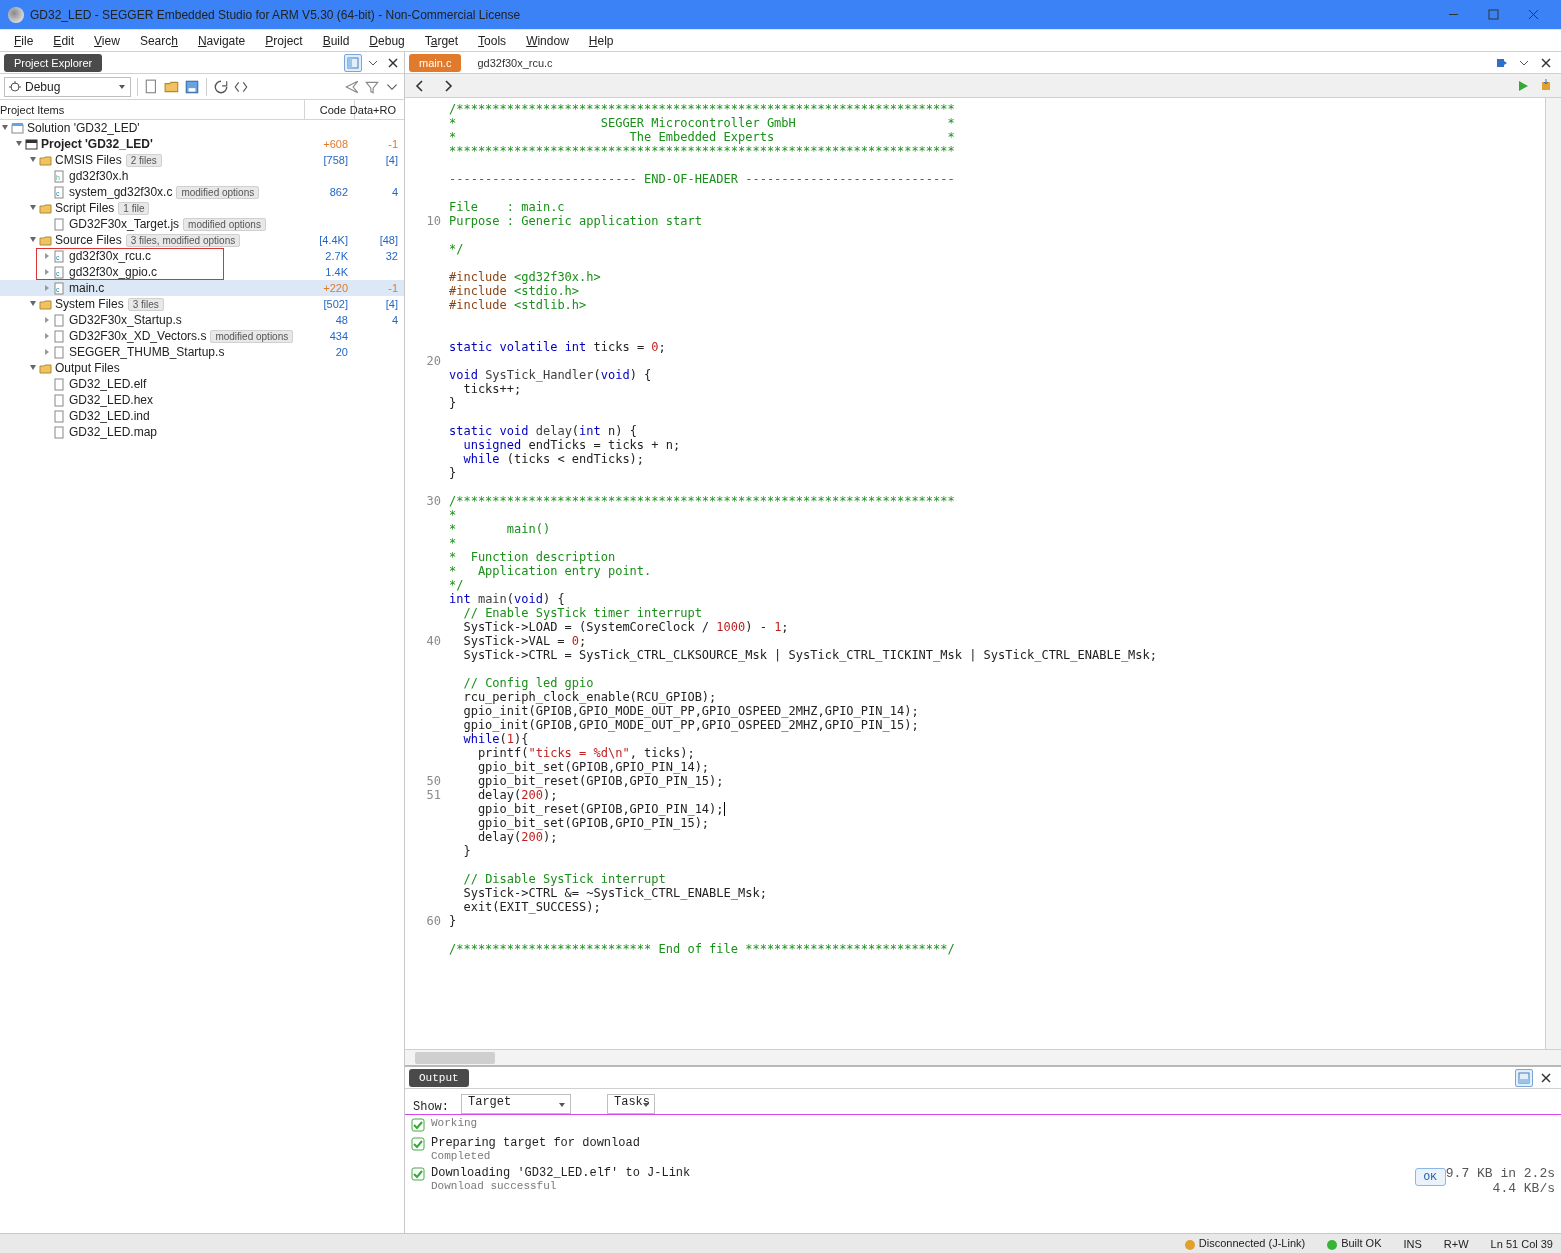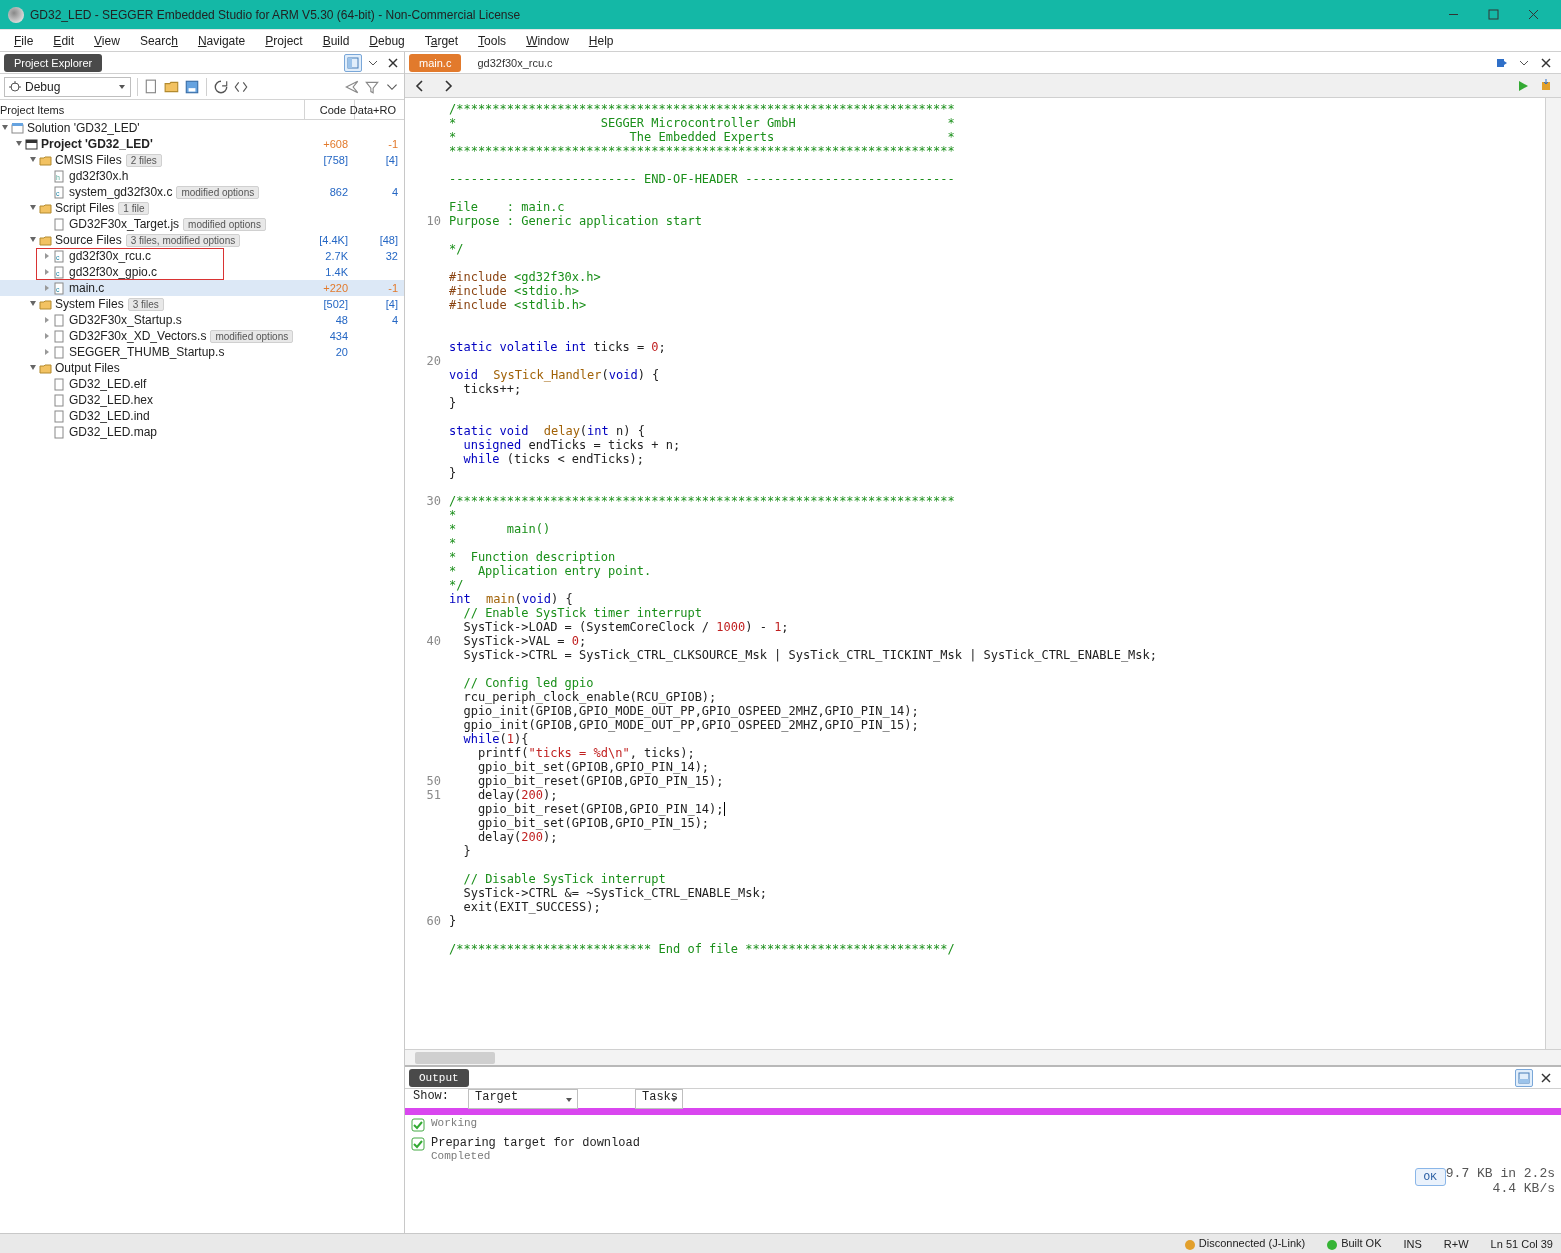--- a/index.html
+++ b/index.html
@@ -1,17 +1,17 @@
 <!DOCTYPE html>
 <html><head>
 <meta charset="utf-8">
 <style>
 * { box-sizing: border-box; margin:0; padding:0; }
 body { font-family: "Segoe UI", Tahoma, sans-serif; font-size:12px; color:#222; background:#f0f0f0; width:1561px; height:1253px; overflow:hidden; display:flex; flex-direction:column; }
-.titlebar { height:30px; background:#14b8a6; display:flex; align-items:center; padding:0 8px; border-bottom:1px solid #e5e5e5; }
+.titlebar { height:30px; background:#3b82f6; display:flex; align-items:center; padding:0 8px; border-bottom:1px solid #e5e5e5; }
 .titlebar .t-icon { width:16px; height:16px; background: radial-gradient(circle at 6px 6px,#888 0,#ccc 60%,#fff 100%); border-radius:50%; margin-right:6px; }
 .titlebar .title { flex:1; font-size:12px; }
 .titlebar .win-btn { width:40px; height:28px; display:flex; align-items:center; justify-content:center; }
 .titlebar .win-btn svg { width:11px; height:11px; }
 .menubar { height:22px; background:#fff; display:flex; align-items:center; padding:0 4px; border-bottom:1px solid #d0d0d0; }
 .menubar span { padding:2px 10px; }
 .menubar span u { text-decoration:underline; }
 .main { flex:1; display:flex; min-height:0; }
 
 .left { width:405px; background:#fff; display:flex; flex-direction:column; border-right:1px solid #c8c8c8; }
@@ -57,30 +57,30 @@
 .navrow .arrow { width:14px; height:14px; }
 .navrow .nav-right { margin-left:auto; display:flex; gap:10px; align-items:center; }
 .editor { flex:1; display:flex; min-height:0; background:#fff; overflow:hidden; position:relative; }
 .gutter { width:42px; text-align:right; color:#8a8a8a; font-family:Consolas, monospace; font-size:12px; line-height:14px; padding-top:4px; }
 .gutter div { height:14px; padding-right:6px; }
 .code { flex:1; font-family:Consolas, monospace; font-size:12px; line-height:14px; white-space:pre; padding:4px 0 4px 2px; overflow:auto; }
 .code .pp { color:#8b4513; }
 .code .kw { color:#0000c0; }
 .code .cm { color:#1a8f1a; }
 .code .num { color:#c02020; }
-.code .fn { color:#a16207;margin-left:8px; }
+.code .fn { color:#404040; }
 .code .str { color:#c02020; }
 .hscroll { height:16px; border-top:1px solid #d0d0d0; background:#f3f3f3; display:flex; }
 .hscroll .thumb { width:80px; height:12px; margin:2px; background:#cfcfcf; border-radius:2px; margin-left:10px; }
 .vscroll { width:16px; background:#f3f3f3; border-left:1px solid #d0d0d0; }
 
 .output { height:168px; display:flex; flex-direction:column; border-top:2px solid #b8b8b8; background:#fff;font-family:Liberation Mono, monospace; }
 .out-hdr { height:22px; display:flex; align-items:center; border-bottom:1px solid #d0d0d0; }
 .out-hdr .tb-right { margin-left:auto; display:flex; gap:4px; padding-right:6px; }
-.out-tools { height:26px; display:flex; align-items:flex-start; padding:0 8px; gap:19px; border-bottom:7px solid #d946ef; }
+.out-tools { height:26px; display:flex; align-items:flex-end; padding:0 8px; gap:12px; border-bottom:1px solid #d946ef; }
 .out-tools select, .out-dd { height:20px; border:1px solid #bfbfbf; font-size:12px; padding:0 18px 0 6px; background:#fff; position:relative; }
 .out-body { flex:1; overflow:auto; padding:2px 6px; }
 .out-item { display:flex; gap:6px; margin-bottom:4px; }
 .out-item .chk { width:14px; height:14px; margin-top:1px; }
 .out-item .lines .l1 { font-size:12px; }
 .out-item .lines .l2 { font-size:11px; color:#7a7a7a; }
 .out-body .dl-right { float:right; text-align:right; font-size:13px; color:#555; }
 .okbtn { float:right; margin-top:2px; padding:2px 8px; border:1px solid #8ab6e8; background:#eaf2fc; border-radius:3px; color:#2b5fa3; font-size:11px; }
 
 .status { height:20px; background:#e9e9e9; border-top:1px solid #c8c8c8; display:flex; align-items:center; font-size:11px; padding:0 8px; gap:22px; }
@@ -794,20 +794,30 @@
               <div class="l1">Preparing target for download</div>
               <div class="l2">Completed</div>
             </div>
         </div>
         <div style="overflow:hidden">
           <div class="dl-right">
             <div>9.7 KB in 2.2s</div>
               <div>4.4 KB/s</div>
           </div>
           <span class="okbtn">OK</span>
+          <div class="out-item">
+            <svg class="chk" viewBox="0 0 14 14">
+                <rect x="1" y="1" width="12" height="12" rx="2" fill="#fff" stroke="#4a4"></rect>
+                <path d="M3 7l3 3 5-6" fill="none" stroke="#3a3" stroke-width="2"></path>
+              </svg>
+            <div class="lines">
+                <div class="l1">Downloading 'GD32_LED.elf' to J-Link</div>
+                <div class="l2">Download successful</div>
+              </div>
+          </div>
         </div>
       </div>
     </div>
   </div>
 </div>
 
 <div class="status">
   <div class="s-spacer"></div>
   <span><span class="dot-orange"></span><span>Disconnected (J-Link)</span></span>
   <span><span class="dot-green"></span><span>Built OK</span></span>

